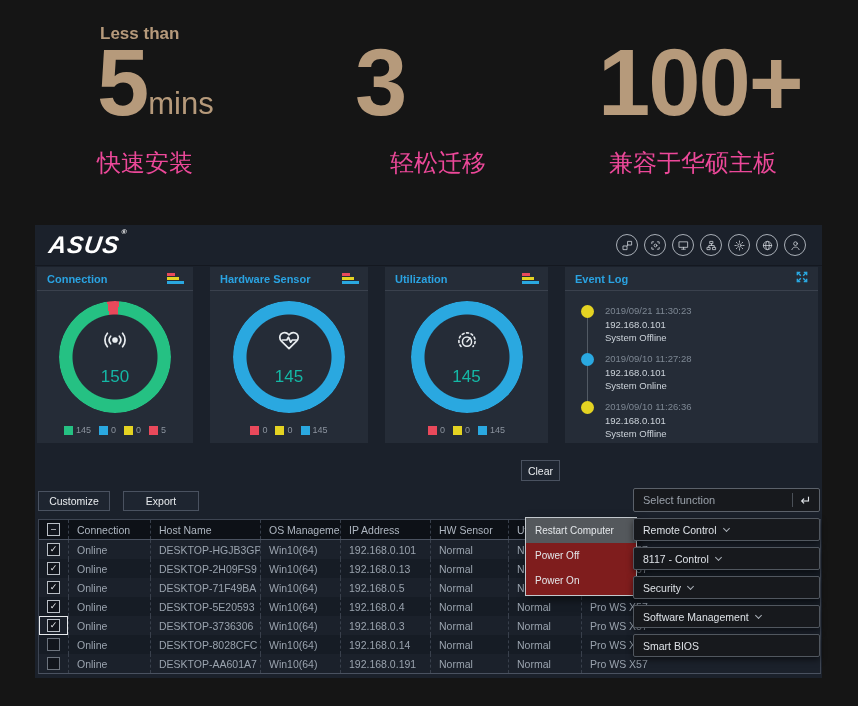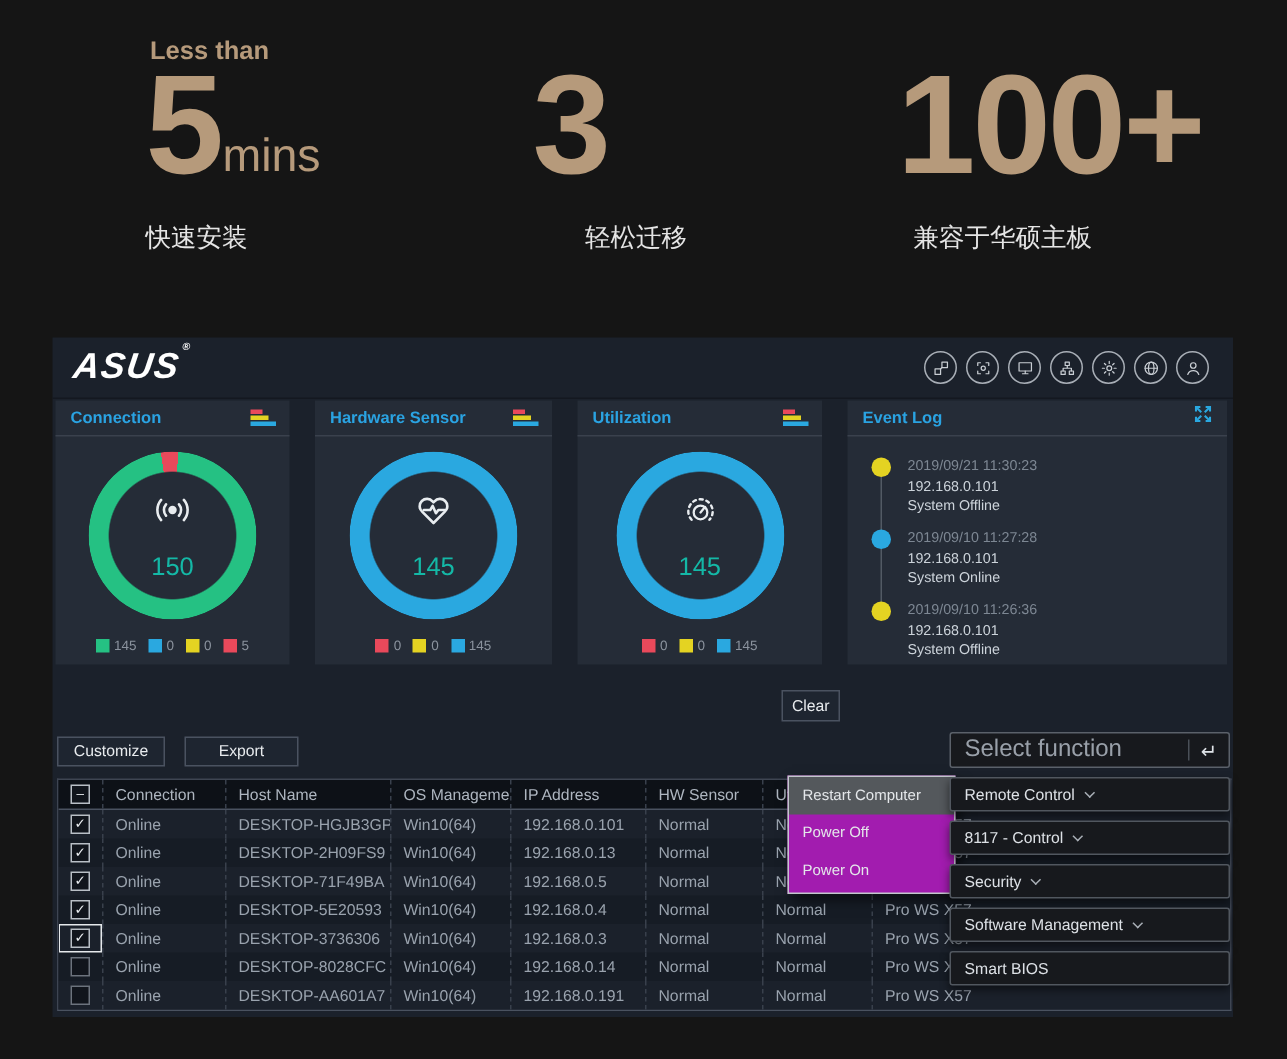--- a/index.html
+++ b/index.html
@@ -5,21 +5,21 @@
   html,body{margin:0;padding:0}
   body{width:858px;height:706px;position:relative;overflow:hidden;
        background:#151515;font-family:"Liberation Sans",sans-serif;}
 
   
   .stat{position:absolute;top:24px;color:#b69a7b}
   .stat .prefix{font-size:17px;font-weight:bold;height:20px;margin-left:3px}
   .stat .numrow{display:flex;align-items:flex-end;line-height:1}
   .stat .value{font-size:94px;font-weight:bold;line-height:0.82;letter-spacing:-2px}
   .stat .unit{font-size:31px;font-weight:normal;margin-left:1px;margin-bottom:2px}
-  .stat .caption{color:#e5e5e5;font-size:17px;font-weight:normal;margin-top:26px}
+  .stat .caption{color:#ec4899;font-size:24px;font-weight:normal;margin-top:26px}
   #stat-0{left:97px}
   #stat-1{left:355px}
   #stat-2{left:598px}
   #stat-1 .caption{margin-left:35px}
   #stat-2 .caption{margin-left:11px}
   .stat.no-prefix .numrow{margin-top:20px}
 
   
   .panel{position:absolute;left:35px;top:225px;width:787px;height:453px;background:#1b212b}
   .panel-header{height:40px;display:flex;align-items:center;justify-content:space-between;
@@ -87,30 +87,30 @@
          overflow:hidden;white-space:nowrap;font-size:10.5px;color:#9aa3ae;height:100%;box-sizing:border-box}
   .thead .tcell{color:#aeb6c0}
   .tcell:last-child{border-right:none}
   .tcell.cbcell{padding-left:0;justify-content:center}
   .tcell.cbcell.focus{box-shadow:inset 0 0 0 1px #e6e9ec}
   .cb{width:11px;height:11px;border:1px solid #b9bfc6;background:#11151c;display:flex;
       align-items:center;justify-content:center;color:#e8ebee;font-size:9px;line-height:9px}
   .cb.empty{border-color:#6c737d}
 
   
-  .ctx{position:absolute;left:490px;top:292px;width:110px;background:#a21caf;
+  .ctx{position:absolute;left:490px;top:292px;width:110px;background:#7f1d1d;
        border:1px solid #c2c7cc;box-shadow:3px 4px 8px rgba(0,0,0,.55);z-index:5;padding-bottom:2px}
   .ctx-item{height:25px;line-height:25px;padding-left:9px;font-size:10px;color:#e4e7ea}
   .ctx-item.hl{background:#54585c}
 
   
   .fmenu{position:absolute;left:598px;top:263px;width:187px;z-index:6}
   .fmenu-head{height:22px;background:#17191d;border:1px solid #5b616a;border-radius:2px;
               display:flex;align-items:center}
-  .fmenu-head .flabel{flex:1;padding-left:9px;font-size:16px;color:#99a0a9}
+  .fmenu-head .flabel{flex:1;padding-left:9px;font-size:11px;color:#99a0a9}
   .fmenu-head .fdiv{width:1px;height:14px;background:#4a5058}
   .fmenu-head .ret{width:26px;text-align:center;color:#dfe3e8;font-size:13px}
   .fmenu-item{height:21px;margin-top:6px;background:#17191d;border:1px solid #51575f;border-radius:2px;
               display:flex;align-items:center;padding-left:9px;font-size:10.5px;color:#dde1e6;
               box-shadow:0 3px 6px rgba(0,0,0,.5)}
   .chev{display:inline-block;width:4px;height:4px;border-right:1px solid #aab0b8;
         border-bottom:1px solid #aab0b8;transform:rotate(45deg);margin-left:7px;margin-bottom:2px}
 </style>
 </head>
 <body>

